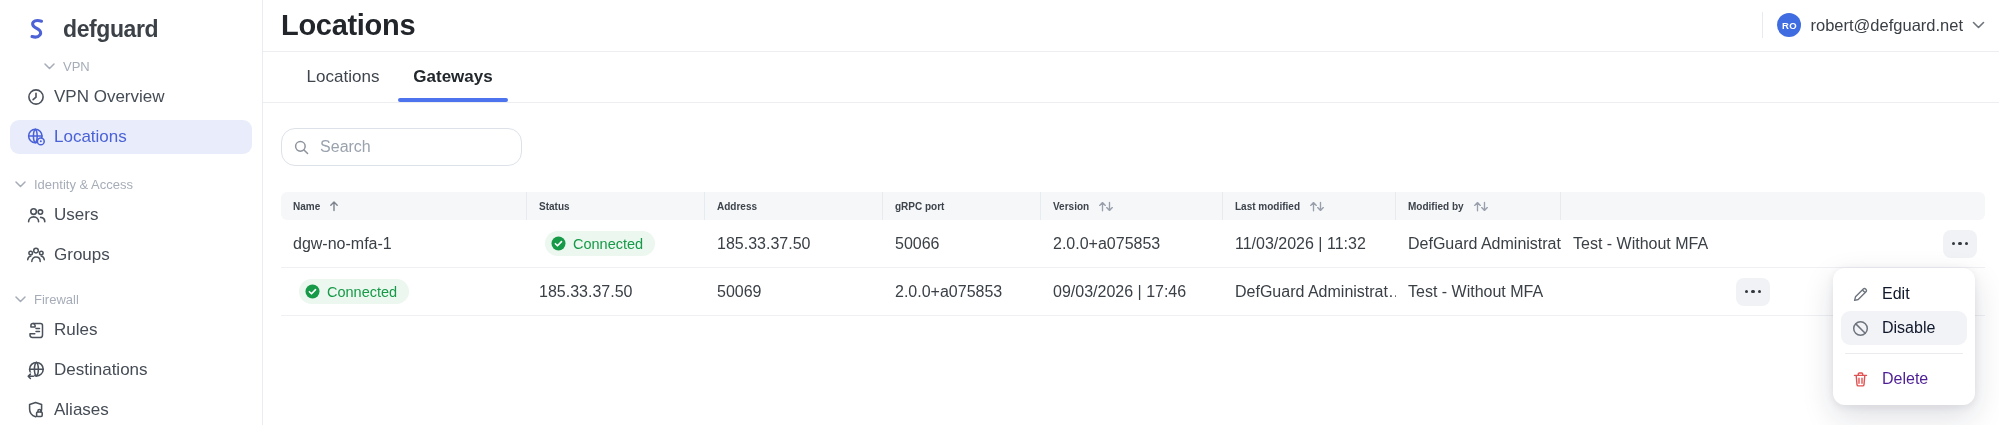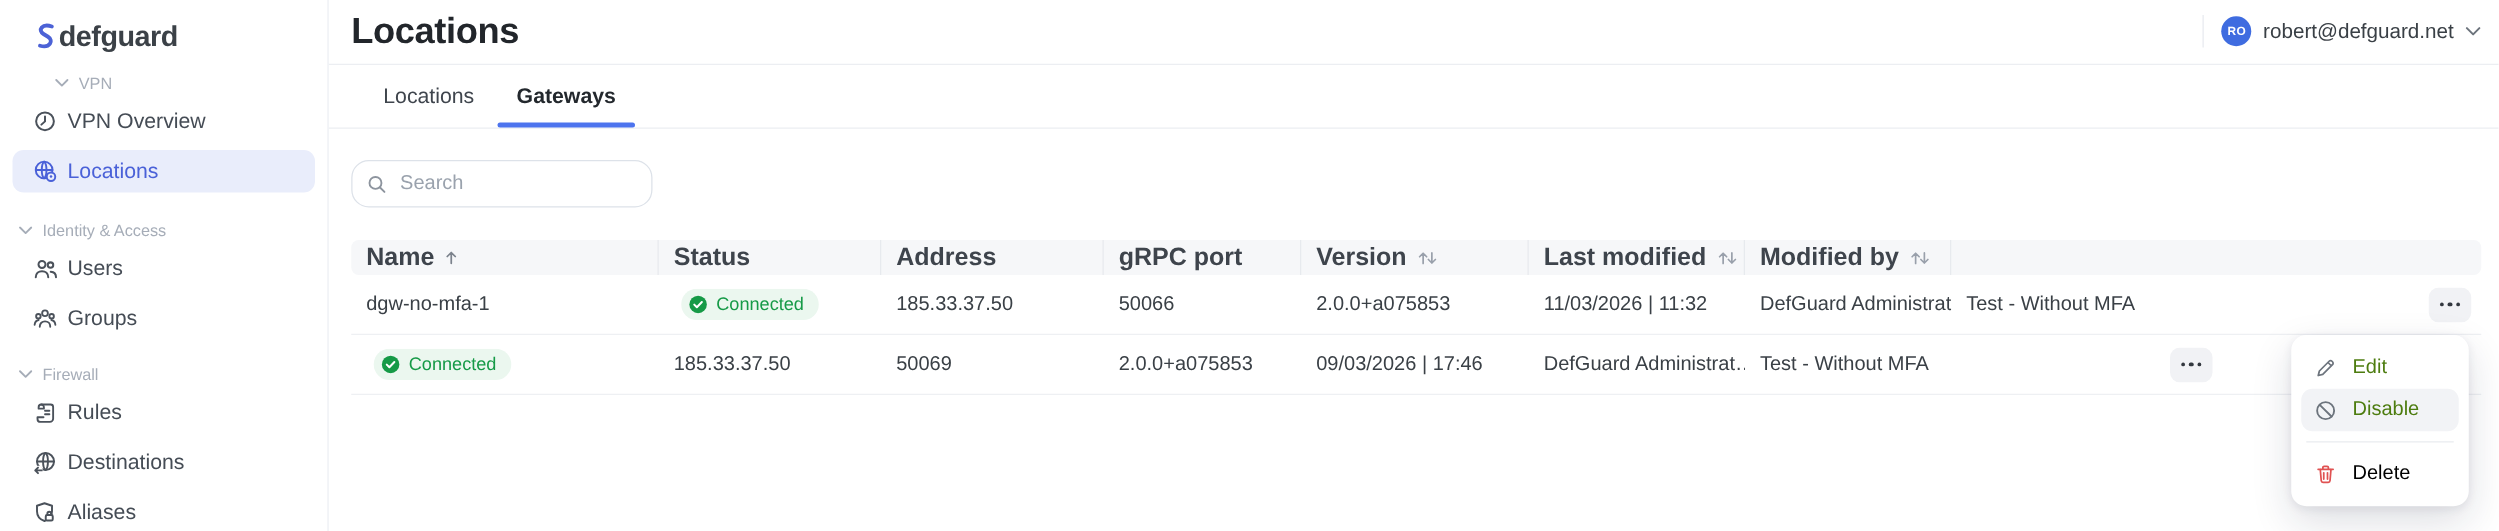--- a/index.html
+++ b/index.html
@@ -13,21 +13,21 @@
     color: #3a4046;
   }
   svg { display:block; }
 
   
   .sidebar {
     position:absolute; left:0; top:0; width:263px; height:425px;
     background:#fff; border-right:1px solid #e9ecf1;
   }
   .logo-row { display:flex; align-items:center; padding:13px 20px 0 26px; height:46px; }
-  .wordmark { font-size:23px; font-weight:600; color:#3b4147; letter-spacing:-0.4px; margin-left:0; }
+  .wordmark { font-size:23px; font-weight:600; color:#3b4147; letter-spacing:-0.4px; margin-left:16px; }
   .hamburger { margin-left:auto; cursor:pointer; padding:3px 1px; }
   .hamburger .bar { width:17px; height:1.8px; background:#767d86; border-radius:2px; margin:3.6px 0; }
 
   .nav-label {
     display:flex; align-items:center; gap:8px;
     padding-left:15px; color:#a6adb8; font-size:13px; height:16px;
     cursor:pointer;
   }
   .nav-item {
     display:flex; align-items:center; gap:8px;
@@ -79,21 +79,21 @@
 
   
   .gw-table { margin-top:25px; }
   .thead, .trow {
     display:grid;
     grid-template-columns:246px 178px 178px 158px 182px 173px 165px 217px 1fr;
   }
   .thead { height:28px; background:#f6f7f9; border-radius:6px; }
   .th {
     display:flex; align-items:center; gap:9px; padding-left:12px;
-    font-size:20px; font-weight:600; color:#3e444c;
+    font-size:10px; font-weight:600; color:#3e444c;
     border-right:1px solid #e7eaee; height:100%;
   }
   .th:last-child { border-right:none; }
   .trow { height:48px; align-items:center; border-bottom:1px solid #eef0f3; font-size:16px; color:#3a4046; background:#fff; }
   .td { padding-left:12px; white-space:nowrap; overflow:hidden; }
   .pill {
     display:inline-flex; align-items:center; gap:7px; height:25px;
     padding:0 12px 0 6px; margin-left:6px; border-radius:13px;
     background:#ebf7ef; color:#169a47; font-size:14.5px;
   }
@@ -105,24 +105,24 @@
   .ellipsis-btn .dot { width:3.4px; height:3.4px; border-radius:50%; background:#33383f; margin:0 1.7px; }
 
   
   .context-menu {
     position:absolute; left:1833px; top:268px; width:142px;
     background:#fff; border-radius:12px; padding:9px 8px; z-index:10;
     box-shadow:0 12px 32px rgba(20,30,60,.14), 0 2px 8px rgba(20,30,60,.08);
   }
   .menu-item {
     display:flex; align-items:center; gap:13px; height:34px; padding-left:11px;
-    border-radius:9px; font-size:16px; color:#4d7c0f; cursor:pointer;
+    border-radius:9px; font-size:16px; color:#0f172a; cursor:pointer;
   }
   .menu-item.hovered { background:#f2f3f6; }
-  .menu-item.danger { color:#000000; }
+  .menu-item.danger { color:#4c1d95; }
   .menu-divider { height:1px; background:#e9ebef; margin:8px 4px; }
 </style>
 </head>
 <body>
 
 <aside class="sidebar">
   <div class="logo-row">
     <span>
       <svg width="21" height="26" viewBox="0 0 21 26" fill="none">
         <path d="M15.5 4.2 C7.5 1.6 4 7.2 8.8 10.2 L12.4 12.4 C17.2 15.4 14 21.8 6 19.6" stroke="#4c62d6" stroke-width="3.1" stroke-linecap="round"></path>

